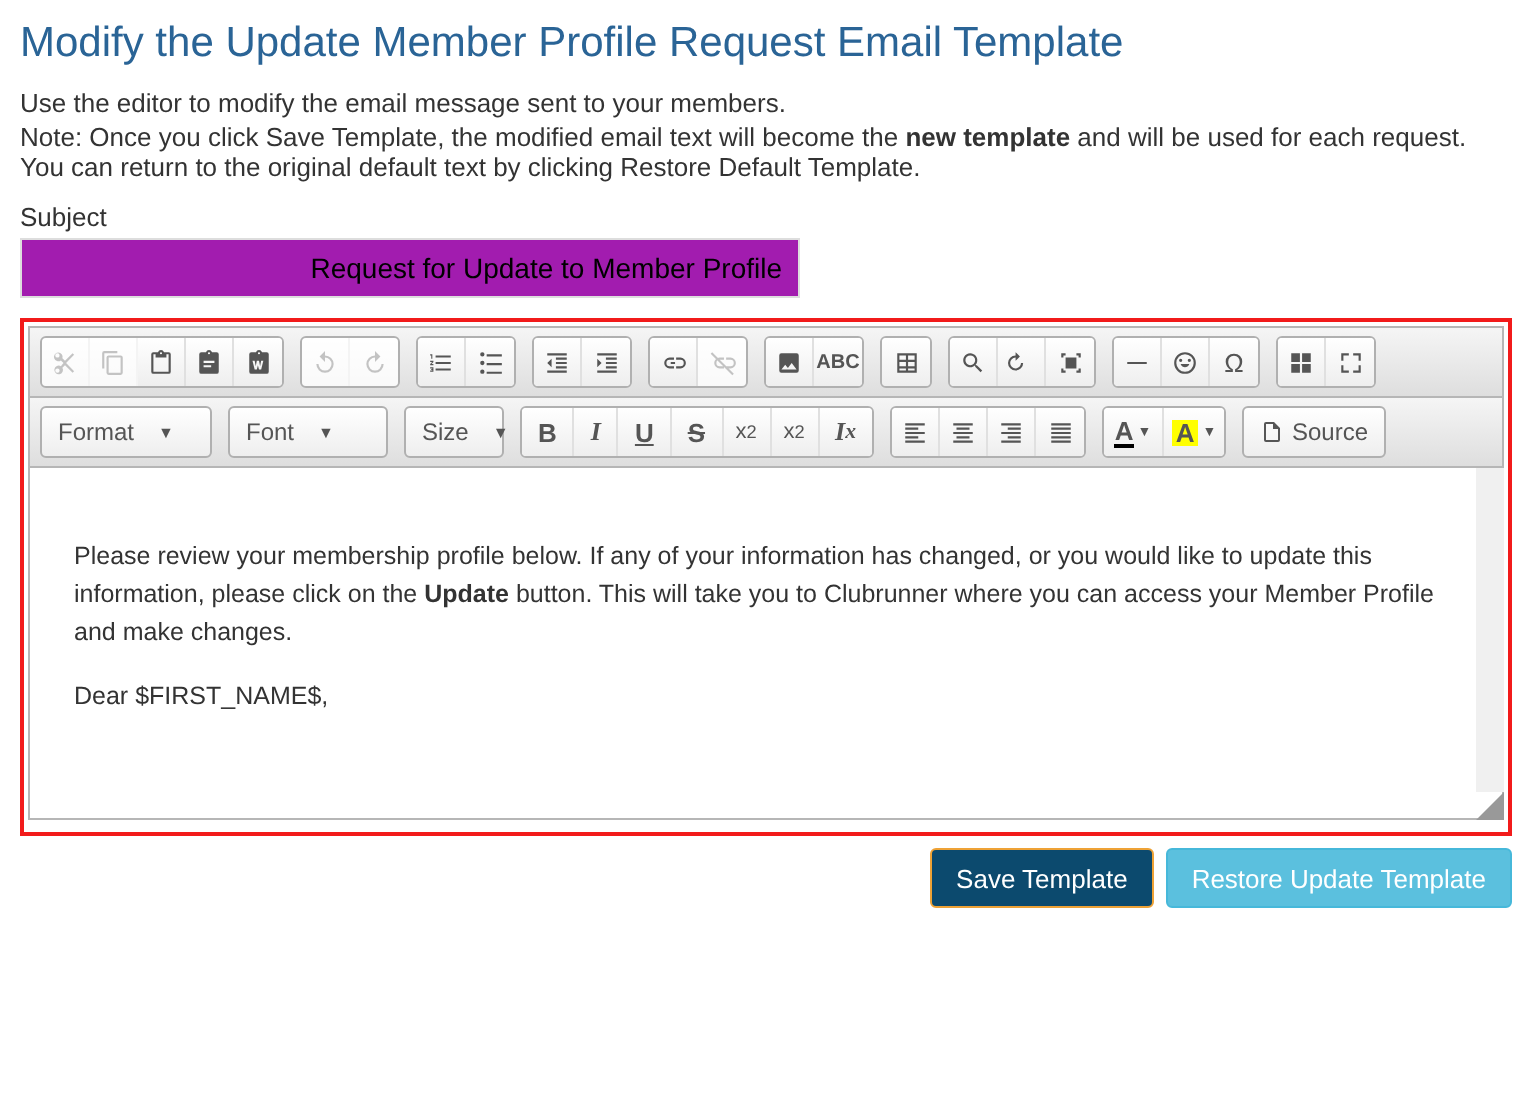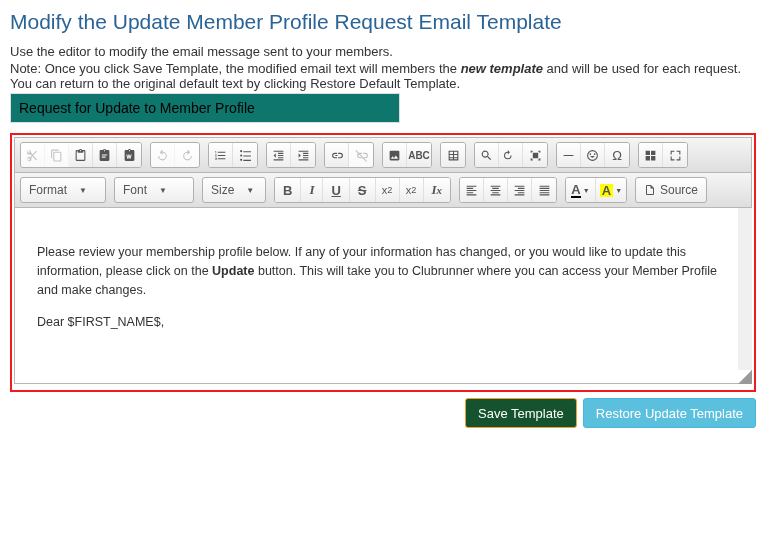--- a/index.html
+++ b/index.html
@@ -1,57 +1,58 @@
 <!DOCTYPE html>
 <html><head>
 <meta charset="utf-8">
 <style>
 * { box-sizing: border-box; margin: 0; padding: 0; }
 body { font-family: Arial, Helvetica, sans-serif; font-size: 13px; color: #333; width: 770px; background: #fff; }
 .page { padding: 10px 14px 10px 10px; }
 h1 { color: #2a6496; font-size: 21px; font-weight: 500; margin-bottom: 10px; }
 .intro { font-size: 13px; color: #333; margin-bottom: 2px; }
-.intro .bold { font-weight: bold; font-style: italic; }
+.intro .bold { font-weight: bold; }
 .field-label { font-size: 13px; margin-top: 10px; margin-bottom: 3px; }
-.subject-input { width: 390px; height: 30px; padding: 4px 8px; font-size: 14px; border: 1px solid #ddd; background: #0f766e; }
+.subject-input { width: 390px; height: 30px; padding: 4px 8px; font-size: 14px; border: 1px solid #ddd; background: #a21caf; text-align: right; }
 .template-wrap { margin-top: 10px; border: 2px solid #f21b1b; padding: 2px 2px 6px 2px; }
 .hint { font-size: 13px; margin-bottom: 3px; margin-top: 2px; }
 .toolbar-outer { border: 1px solid #b6b6b6; border-bottom: none; }
 .toolbar-row { display: flex; flex-wrap: wrap; align-items: center; padding: 4px 5px; gap: 2px; border-bottom: 1px solid #b6b6b6; background: linear-gradient(#f5f5f5, #dedede); }
 .tgroup { display: flex; align-items: center; background: #fff; border: 1px solid #b0b0b0; border-radius: 3px; overflow: hidden; }
 .tbtn { width: 24px; height: 24px; display: flex; align-items: center; justify-content: center; cursor: pointer; color: #555; font-size: 13px; border-right: 1px solid #e0e0e0; background: linear-gradient(#fff,#eee); }
 .tbtn:last-child { border-right: none; }
 .tbtn.disabled { opacity: 0.35; cursor: default; }
 .tbtn.wide { width: auto; padding: 0 8px; font-weight: bold; font-family: serif; }
 .tsep { width: 4px; }
 .dropdown { display: flex; align-items: center; height: 26px; background: linear-gradient(#fff,#eee); border: 1px solid #b0b0b0; border-radius: 3px; padding: 0 6px 0 8px; cursor: pointer; font-size: 12px; color: #555; gap: 12px; text-align: right; }
 .dropdown .tri { font-size: 8px; color: #555; }
 .sourcebtn { display: flex; align-items: center; gap: 4px; height: 26px; padding: 4px 8px; background: linear-gradient(#fff,#eee); border: 1px solid #b0b0b0; border-radius: 3px; cursor: pointer; font-size: 12px; color: #555; justify-content: space-between; }
 .editor-area { border: 1px solid #b6b6b6; border-top: none; padding: 35px 22px 40px 22px; font-family: Verdana, Geneva, sans-serif; font-size: 12.5px; line-height: 1.5; overflow-y: auto; position: relative; background: #fff; }
 .editor-area p { margin-bottom: 14px; }
 .resize-handle { position: absolute; right: 0; bottom: 0; width: 0; height: 0; border-style: solid; border-width: 0 0 14px 14px; border-color: transparent transparent #999 transparent; cursor: nwse-resize; }
 .scrollbar-track { position: absolute; right: 0; top: 0; bottom: 14px; width: 14px; background: #f0f0f0; }
 .actions { display: flex; justify-content: flex-end; gap: 6px; padding: 6px 0; }
 .btn { height: 30px; padding: 0 12px; border: 1px solid; border-radius: 3px; font-size: 13px; color: #fff; cursor: pointer; }
-.btn-save { background: #14532d; border-color: #eea236; }
+.btn-save { background: #0c4a6e; border-color: #eea236; }
 .btn-restore { background: #5bc0de; border-color: #46b8da; }
 svg { display: block; }
 .area-wrap { position: relative; }
 </style>
 </head>
 <body>
 
 <div class="page">
   <h1>Modify the Update Member Profile Request Email Template</h1>
 
   <p class="intro">Use the editor to modify the email message sent to your members.</p>
   <p class="intro">
-    <span>Note: Once you click Save Template, the modified email text will members the </span><span class="bold">new template</span><span> and will be used for each request. You can return to the original default text by clicking Restore Default Template.</span>
+    <span>Note: Once you click Save Template, the modified email text will become the </span><span class="bold">new template</span><span> and will be used for each request. You can return to the original default text by clicking Restore Default Template.</span>
   </p>
 
+  <div class="field-label">Subject</div>
   <input class="subject-input" type="text" value="Request for Update to Member Profile" style="">
 
   <div class="template-wrap">
 
     <div class="toolbar-outer">
 
       <div class="toolbar-row">
         <div class="tgroup">
           <div class="tbtn disabled">
               <svg width="13" height="13" viewBox="0 0 24 24">
@@ -201,21 +202,21 @@
         <div class="dropdown" style="width:86px">
           <span>Format</span>
             <span class="tri">▼</span>
         </div>
         <div class="tsep"></div>
         <div class="dropdown" style="width:80px">
           <span>Font</span>
             <span class="tri">▼</span>
         </div>
         <div class="tsep"></div>
-        <div class="dropdown" style="width:64px">
+        <div class="dropdown" style="width:50px">
           <span>Size</span>
             <span class="tri">▼</span>
         </div>
         <div class="tsep"></div>
         <div class="tgroup">
           <div class="tbtn wide" style="font-weight:bold;font-family:sans-serif">B</div>
           <div class="tbtn wide" style="font-style:italic">I</div>
           <div class="tbtn wide" style="text-decoration:underline;font-family:sans-serif">U</div>
           <div class="tbtn wide" style="text-decoration:line-through;font-family:sans-serif">S</div>
           <div class="tbtn" style="font-size:11px">x<sub>2</sub></div>

